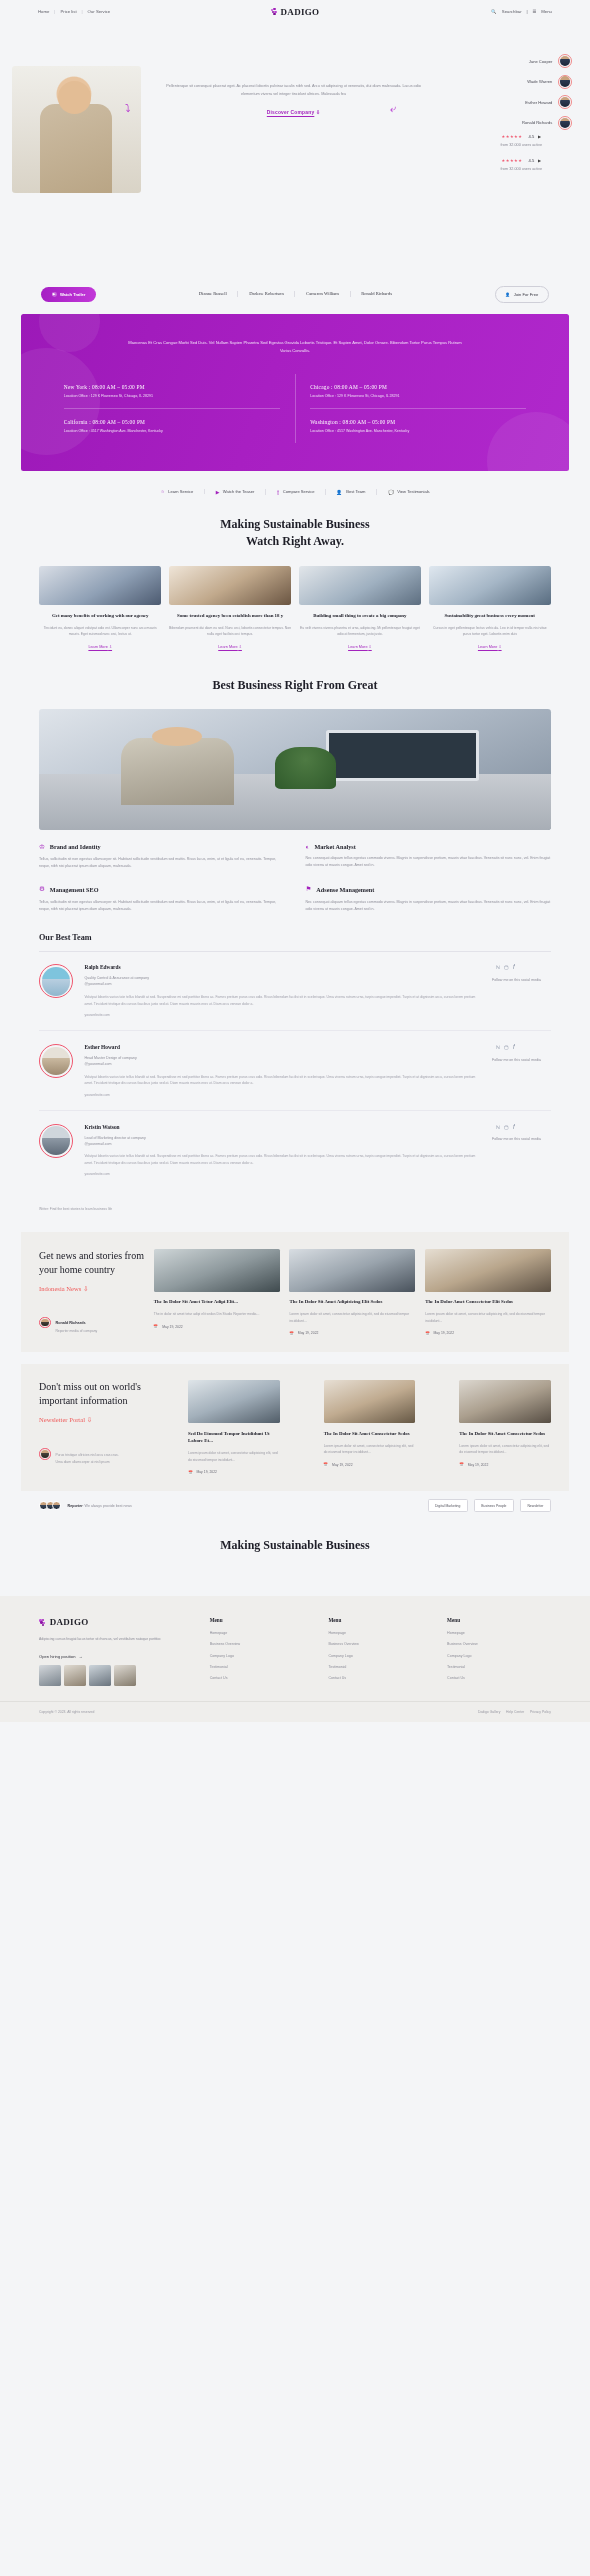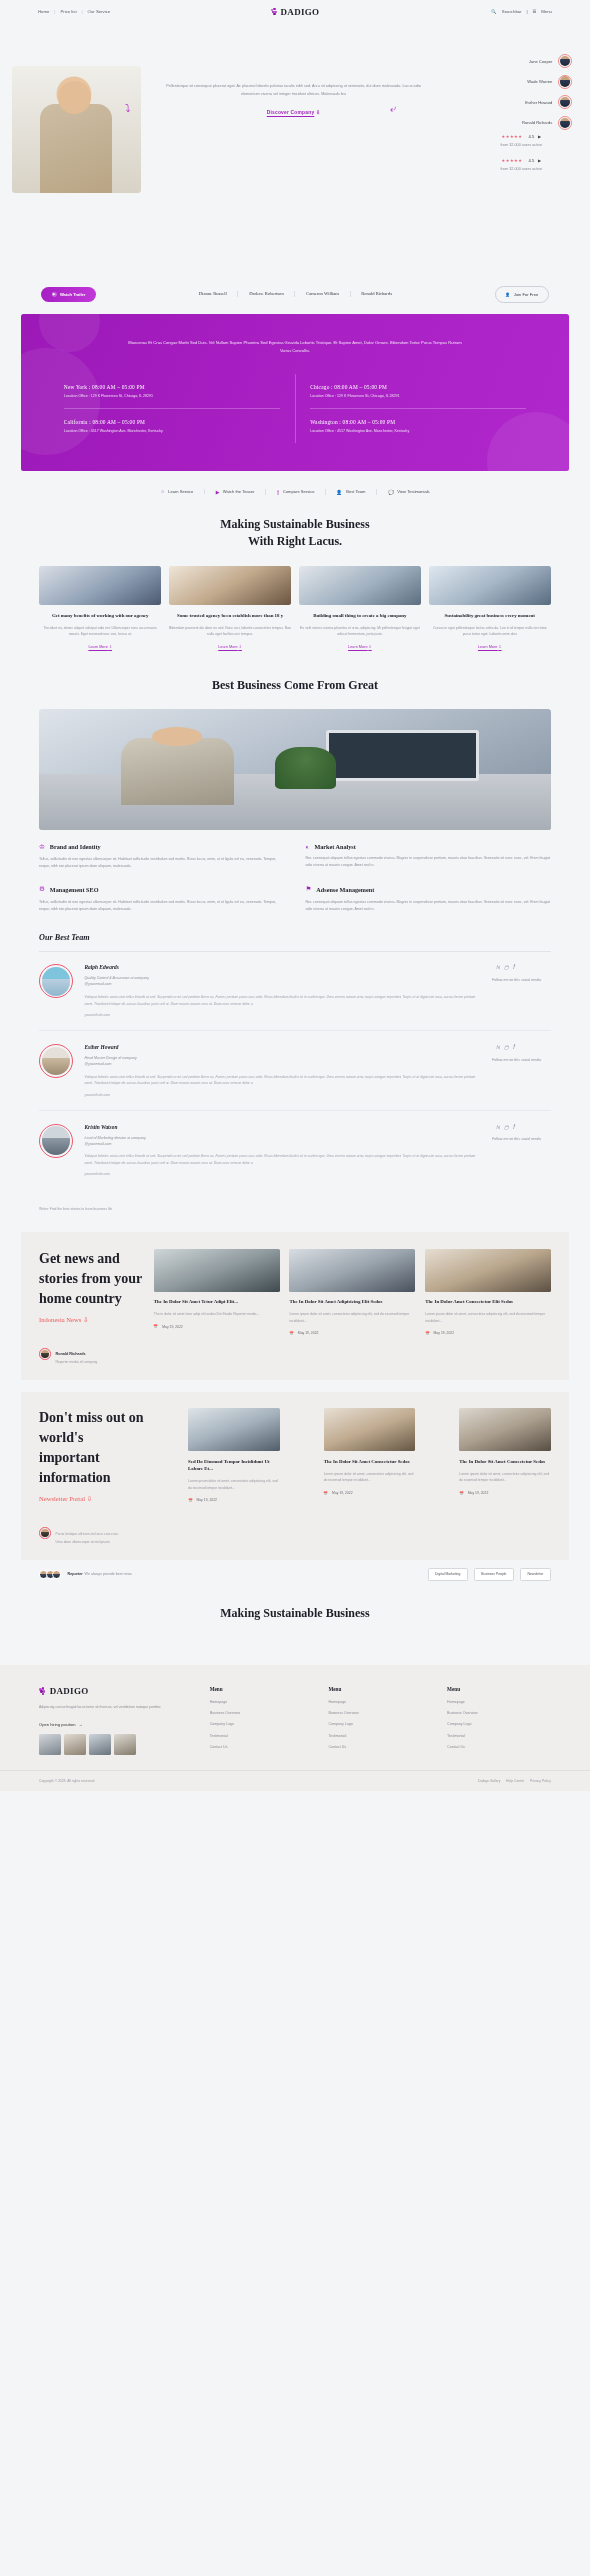--- a/index.html
+++ b/index.html
@@ -122,21 +122,21 @@
   .bigimg .man:before{content:"";position:absolute;left:28%;top:-16%;width:44%;height:28%;background:#e0bd98;border-radius:50%;}
 
   
   .feat { padding:13px 39px 0; display:grid; grid-template-columns:1fr 1fr; column-gap:21px; row-gap:14.8px;}
   .f-head { display:flex; align-items:center; gap:4.9px;}
   .f-ic { font-size:6.6px; color:#a323bd; }
   .f-t { font-family:"Liberation Serif",serif; font-size:6.2px; color:#1e1e28; font-weight:700;}
   .f-p { font-size:3.6px; line-height:1.95; color:#8f8f9a; margin-top:5.7px;}
 
   
-  .team-wrap { padding:19.7px 39px 0;font-style:italic; }
+  .team-wrap { padding:19.7px 39px 0; }
   .team-h { font-family:"Liberation Serif",serif; font-size:8.2px; color:#1e1e28; font-weight:700;}
   .team-rule { height:0.8px; background:#e2e2e9; margin-top:9px;}
   .t-row { display:flex; gap:11.5px; padding:13px 0; border-bottom:0.8px solid #e8e8ee;}
   .t-row:last-child{border-bottom:none;}
   .t-av { width:34px; height:34px; border-radius:50%; flex:none; padding:1.6px; border:1.1px solid #f0566e;}
   .t-av div{ width:100%; height:100%; border-radius:50%; }
   .tav1{background:linear-gradient(180deg,#7ec4dd 0 40%,#b9cfe0 41%,#8fb6cd 100%);}
   .tav2{background:linear-gradient(180deg,#e6e1d8 0 40%,#c9b89f 41%,#9d8a70 100%);}
   .tav3{background:linear-gradient(180deg,#cfd6dc 0 40%,#8f9aa6 41%,#5f6b78 100%);}
   .t-mid { flex:1; }
@@ -146,21 +146,21 @@
   .t-web { font-size:3.4px; color:#a0a0ab; margin-top:5.7px;}
   .t-right { width:59px; flex:none; }
   .t-soc { display:flex; gap:4.1px; color:#6e7a90; font-size:4.9px;}
   .t-follow { font-size:3.6px; color:#8d8d98; margin-top:6.6px; line-height:1.8;}
 
   
   .news { margin:21px 21px 0; background:#efeeec; padding:16.4px 18px; display:grid;
     grid-template-columns:105px 1fr 1fr 1fr; gap:9.8px; }
   .news.alt { background:#efeeec; }
   .news-note{ font-size:3.4px; color:#9a9aa4; margin:18px 39px 4.9px;}
-  .n-left h3 { font-family:"Liberation Serif",serif; font-size:14px; line-height:1.42; color:#20202a; font-weight:700;}
+  .n-left h3 { font-family:"Liberation Serif",serif; font-size:10px; line-height:1.42; color:#20202a; font-weight:400;}
   .n-left .link { font-family:"Liberation Serif",serif; font-size:6.6px; color:#ef5a5a; margin-top:7.4px;}
   .n-auth { display:flex; align-items:center; gap:4.9px; margin-top:19.7px;}
   .n-auth .av { width:11.5px; height:11.5px; border-radius:50%; border:0.8px solid #f0566e; padding:0.8px;}
   .n-auth .av div { width:100%;height:100%;border-radius:50%;background:linear-gradient(180deg,#c9a27d 0 38%,#46413a 39%,#2a2722 100%);}
   .n-auth .nm { font-size:3.8px; color:#33333d; font-weight:700;}
   .n-auth .rl { font-size:3.4px; color:#9a9aa4; margin-top:1.6px;}
   .n-card .thumb { width:100%; height:43px; border-radius:1.6px; overflow:hidden;}
   .nt1{background:linear-gradient(160deg,#cfd6d8,#8f9a9e 50%,#3f4a4e);}
   .nt2{background:linear-gradient(160deg,#d8dde2,#9aa4ad 50%,#49525c);}
   .nt3{background:linear-gradient(160deg,#e6ded2,#b9a68c 50%,#5c5043);}
@@ -372,21 +372,21 @@
     <span>Best Team</span>
   </div>
   <div class="q-item">
     <span class="q-ic">💬</span>
     <span>View Testimonials</span>
   </div>
 </div>
 
 <div class="sec-h">
   <div>Making Sustainable Business</div>
-  <div>With Right Lacus.</div>
+  <div>Watch Right Away.</div>
 </div>
 
 <div class="cards4">
   <div class="c4">
     <div class="thumb ph1"></div>
     <h4>Get many benefits of working with our agency</h4>
     <p>Tincidunt eu, donec aliquet volutpat odio est. Ullamcorper nunc arcu mauris mauris. Eget euismod nunc orci, lectus ut.</p>
     <div class="more"><span>Learn More</span> <span>⇩</span></div>
   </div>
   <div class="c4">
@@ -403,21 +403,21 @@
   </div>
   <div class="c4">
     <div class="thumb ph4"></div>
     <h4>Sustainability great business every moment</h4>
     <p>Cursus in eget pellentesque lectus vehicula. Leo in id tempor nulla nisi vitae purus tortor eget. Lobortis enim duis</p>
     <div class="more"><span>Learn More</span> <span>⇩</span></div>
   </div>
 </div>
 
 <div class="sec-h" style="margin-top:28px;">
-  <div>Best Business Come From Great</div>
+  <div>Best Business Right From Great</div>
 </div>
 
 <div class="bigimg">
   <div class="desk"></div>
   <div class="mon"></div>
   <div class="plant"></div>
   <div class="man"></div>
 </div>
 
 <div class="feat">

